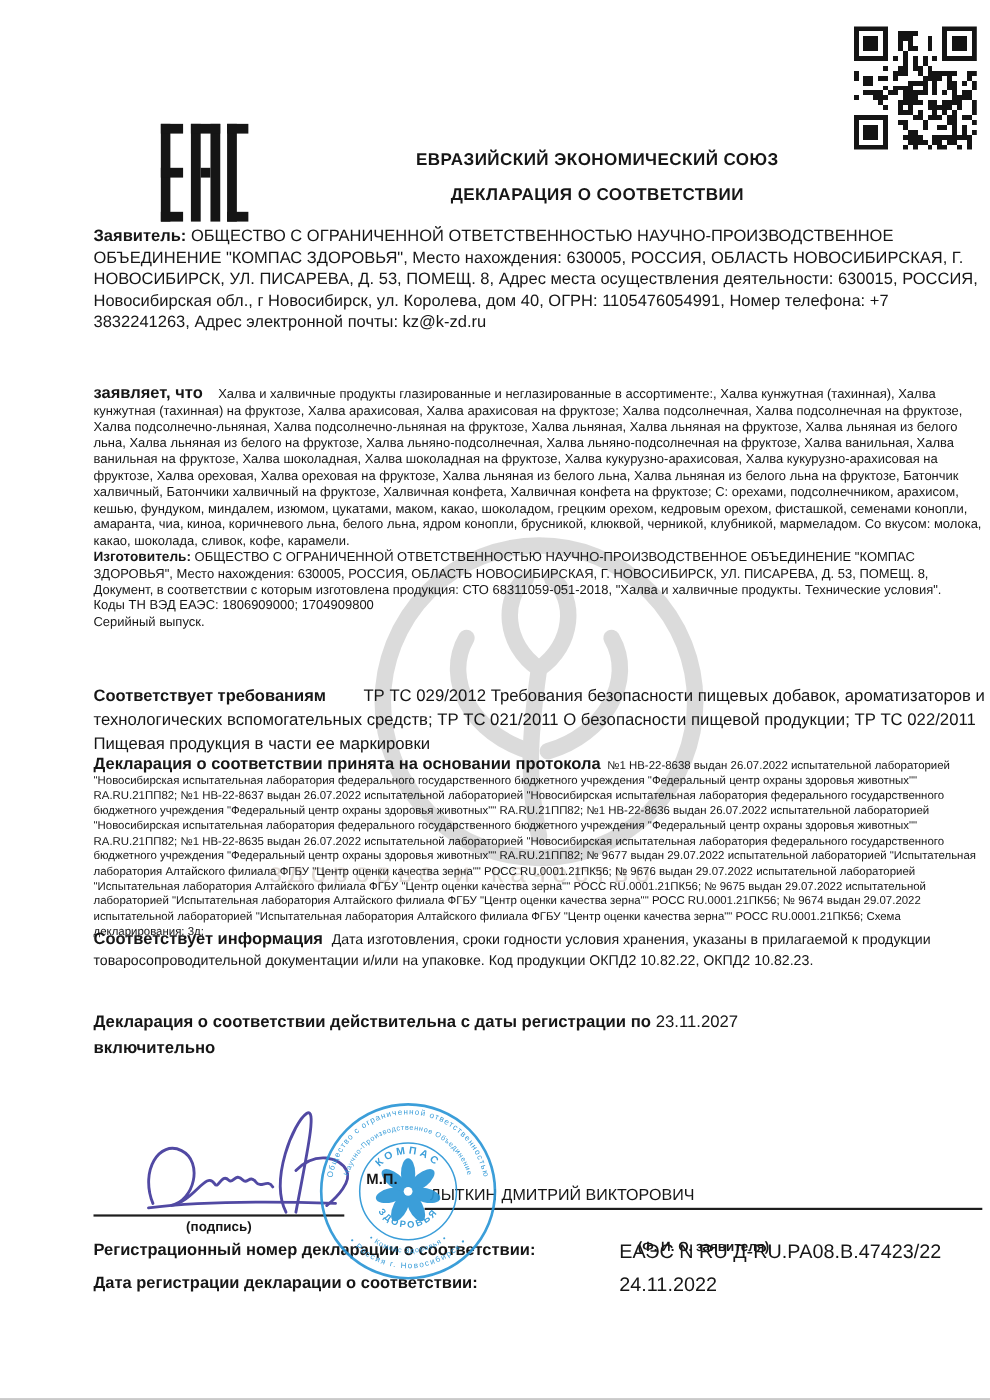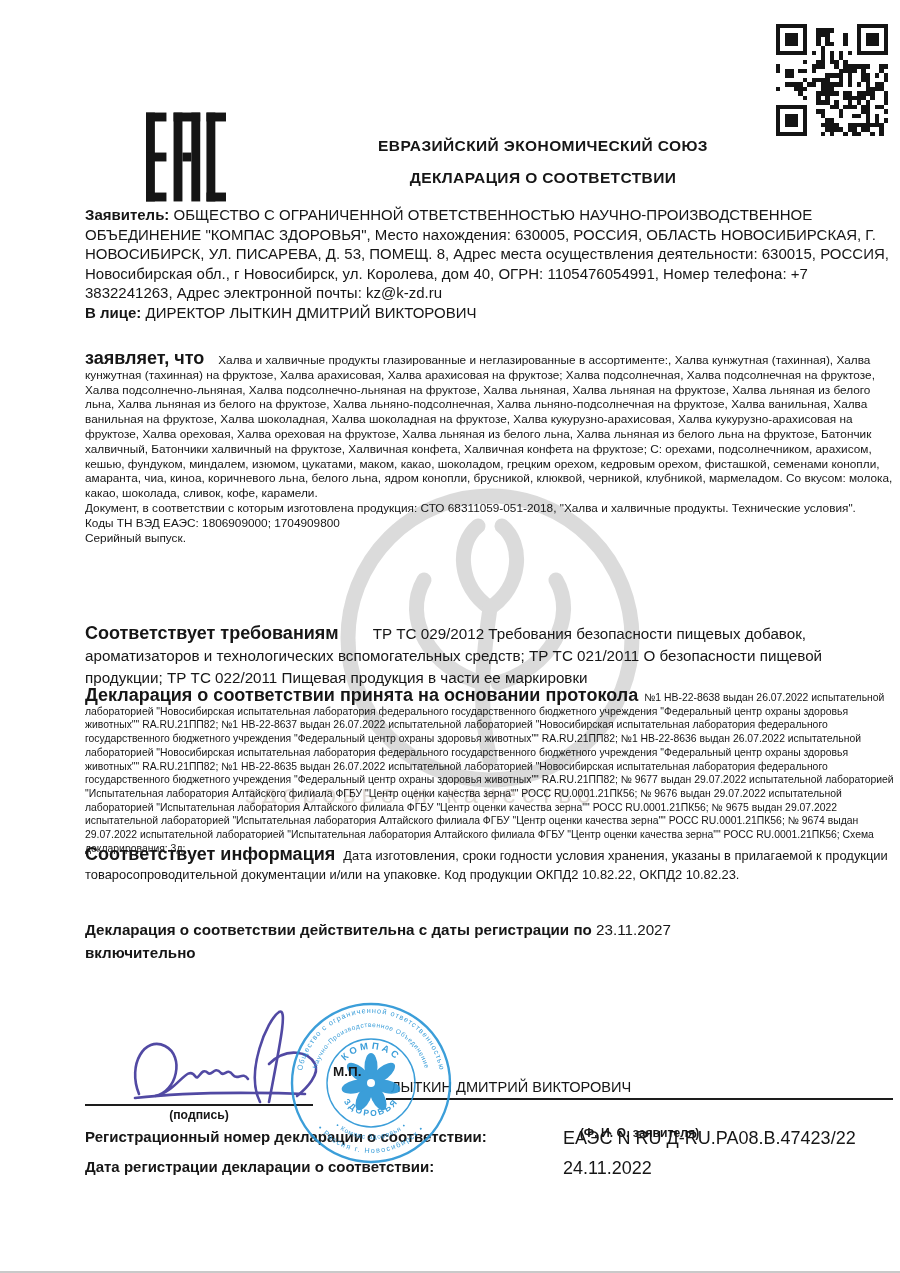--- a/index.html
+++ b/index.html
@@ -12,21 +12,21 @@
   p{margin:0;}
   .b{font-weight:bold;}
   .center{text-align:center;}
   
   .hdr{font-size:15.5px;font-weight:bold;letter-spacing:.4px;padding-left:23px;}
   .para-lg{font-size:15px;line-height:19.5px;}
   .para-sm{font-size:11.8px;line-height:14.8px;}
   .para-xs{font-size:10.4px;line-height:13.7px;}
   .para-md{font-size:12.9px;line-height:18.5px;}
   .para-req{font-size:15.2px;line-height:22px;}
-  .lbl-inline{font-size:18px;font-weight:bold;line-height:inherit;}
+  .lbl-inline{font-size:15px;font-weight:bold;line-height:inherit;}
   .lbl-gap{margin-right:14px;}
   .lbl-gap-sm{margin-right:6px;}
   .caption{font-size:12.2px;font-weight:bold;}
   .rule{border-top:2px solid #1d1d1d;height:0;}
   .reg-label{font-size:15px;font-weight:bold;}
   .reg-value{font-size:18px;text-align:center;}
   .content{position:relative;z-index:1;}
   .wm{position:absolute;z-index:0;}
   .ink{position:absolute;z-index:2;}
   .wm-phrase{
@@ -358,25 +358,25 @@
           <rect x="21" y="24" width="1" height="1"></rect>
           <rect x="23" y="24" width="1" height="1"></rect>
         </svg>
     </div>
 
     <div class="abs hdr center" style="left:200px;top:137px;width:640px;">ЕВРАЗИЙСКИЙ ЭКОНОМИЧЕСКИЙ СОЮЗ</div>
     <div class="abs hdr center" style="left:200px;top:169px;width:640px;">ДЕКЛАРАЦИЯ О СООТВЕТСТВИИ</div>
 
     <div class="abs" style="left:85px;top:205px;width:812px;">
       <p class="para-lg"><span class="b">Заявитель:</span> <span>ОБЩЕСТВО С ОГРАНИЧЕННОЙ ОТВЕТСТВЕННОСТЬЮ НАУЧНО-ПРОИЗВОДСТВЕННОЕ ОБЪЕДИНЕНИЕ "КОМПАС ЗДОРОВЬЯ", Место нахождения: 630005, РОССИЯ, ОБЛАСТЬ НОВОСИБИРСКАЯ, Г. НОВОСИБИРСК, УЛ. ПИСАРЕВА, Д. 53, ПОМЕЩ. 8, Адрес места осуществления деятельности: 630015, РОССИЯ, Новосибирская обл., г Новосибирск, ул. Королева, дом 40, ОГРН: 1105476054991, Номер телефона: +7 3832241263, Адрес электронной почты: kz@k-zd.ru</span></p>
-      <p class="para-lg"><span class="b">В лице:</span> <span>ДИРЕКТОР ЛЫТКИН ДМИТРИЙ ВИКТОРОВИЧ</span></p>
     </div>
 
     <div class="abs" style="left:85px;top:351px;width:814px;">
       <p class="para-sm"><span class="lbl-inline lbl-gap" style="line-height:14.8px;">заявляет, что</span><span>Халва и халвичные продукты глазированные и неглазированные в ассортименте:, Халва кунжутная (тахинная), Халва кунжутная (тахинная) на фруктозе, Халва арахисовая, Халва арахисовая на фруктозе; Халва подсолнечная, Халва подсолнечная на фруктозе, Халва подсолнечно-льняная, Халва подсолнечно-льняная на фруктозе, Халва льняная, Халва льняная на фруктозе, Халва льняная из белого льна, Халва льняная из белого на фруктозе, Халва льняно-подсолнечная, Халва льняно-подсолнечная на фруктозе, Халва ванильная, Халва ванильная на фруктозе, Халва шоколадная, Халва шоколадная на фруктозе, Халва кукурузно-арахисовая, Халва кукурузно-арахисовая на фруктозе, Халва ореховая, Халва ореховая на фруктозе, Халва льняная из белого льна, Халва льняная из белого льна на фруктозе, Батончик  халвичный, Батончики халвичный на фруктозе, Халвичная конфета, Халвичная конфета на фруктозе; С: орехами, подсолнечником, арахисом, кешью, фундуком, миндалем, изюмом, цукатами, маком, какао, шоколадом, грецким орехом, кедровым орехом, фисташкой, семенами конопли, амаранта, чиа, киноа, коричневого льна, белого льна, ядром конопли, брусникой, клюквой, черникой, клубникой, мармеладом.  Со вкусом: молока, какао, шоколада, сливок, кофе, карамели.</span></p>
+      <p class="para-sm"><span class="b" style="font-size:12.4px;">Изготовитель:</span> <span>ОБЩЕСТВО С ОГРАНИЧЕННОЙ ОТВЕТСТВЕННОСТЬЮ НАУЧНО-ПРОИЗВОДСТВЕННОЕ ОБЪЕДИНЕНИЕ "КОМПАС ЗДОРОВЬЯ", Место нахождения: 630005, РОССИЯ, ОБЛАСТЬ НОВОСИБИРСКАЯ, Г. НОВОСИБИРСК, УЛ. ПИСАРЕВА, Д. 53, ПОМЕЩ. 8,</span></p>
       <p class="para-sm">Документ, в соответствии с которым изготовлена продукция: СТО 68311059-051-2018, "Халва и халвичные продукты. Технические условия".</p>
       <p class="para-sm">Коды ТН ВЭД ЕАЭС: 1806909000; 1704909800</p>
       <p class="para-sm">Серийный выпуск.</p>
     </div>
 
     <div class="abs" style="left:85px;top:622px;width:814px;">
       <p class="para-req"><span class="lbl-inline" style="margin-right:34px;">Соответствует требованиям</span><span>ТР ТС 029/2012 Требования безопасности пищевых добавок, ароматизаторов и технологических вспомогательных средств; ТР ТС 021/2011 О безопасности пищевой продукции; ТР ТС 022/2011 Пищевая продукция в части ее маркировки</span></p>
     </div>
 
     <div class="abs" style="left:85px;top:688px;width:816px;">

